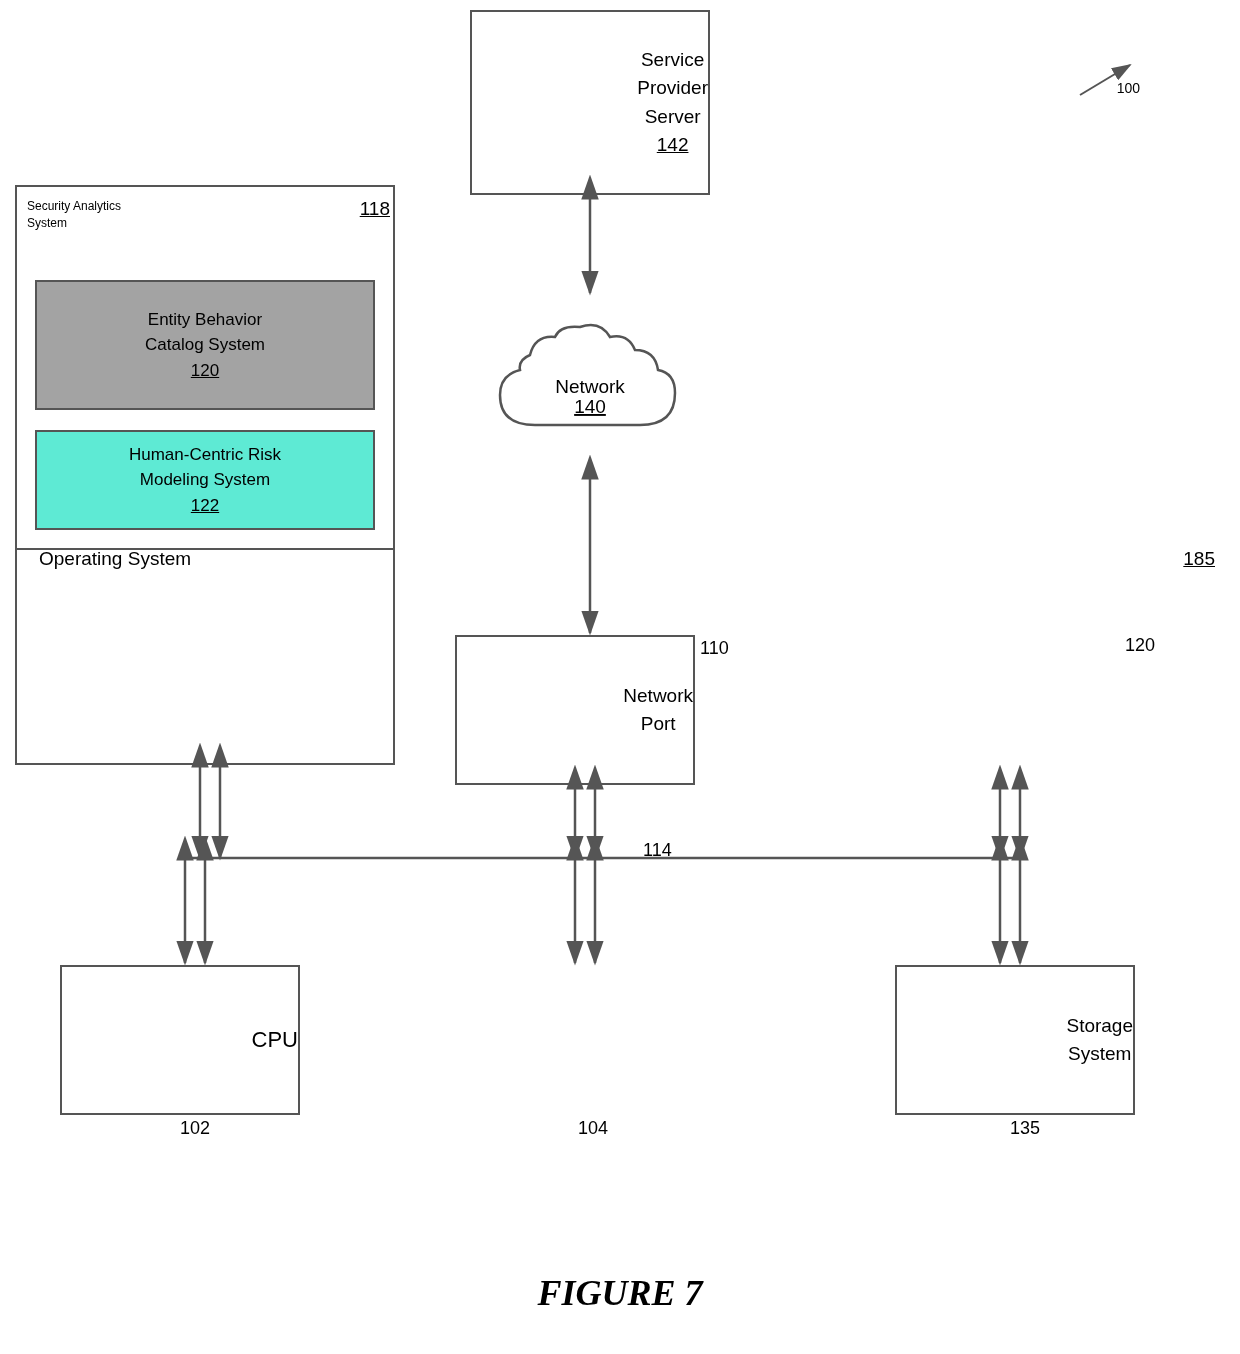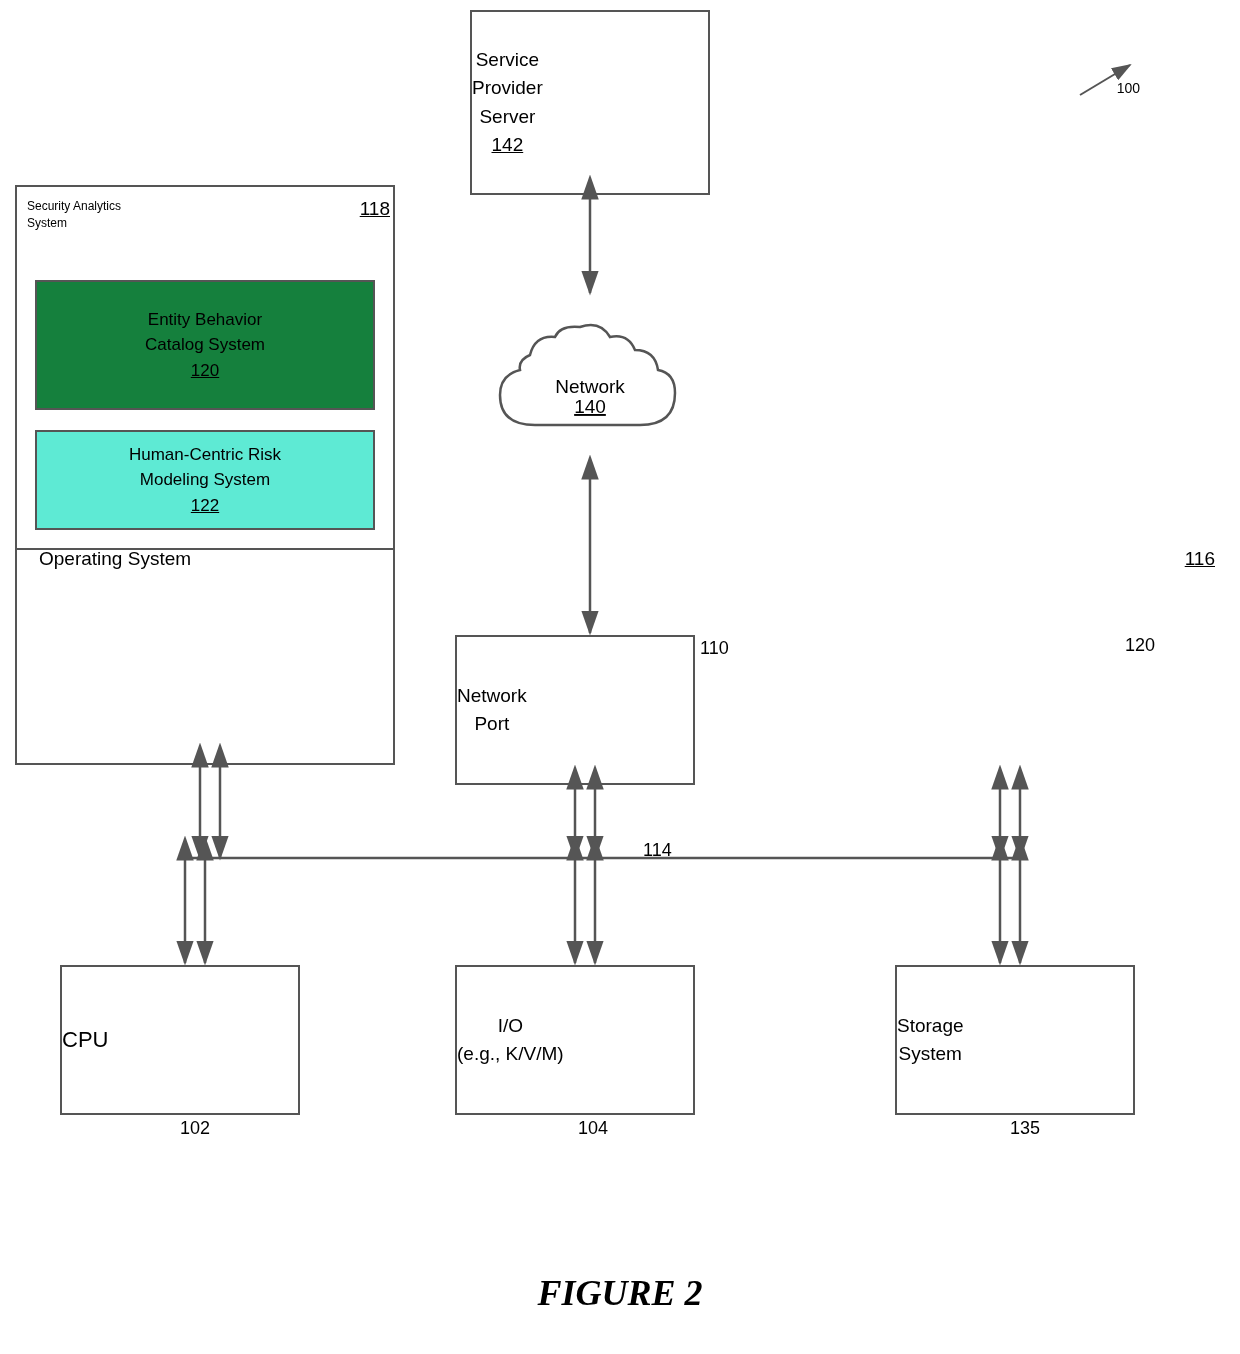--- a/index.html
+++ b/index.html
@@ -19,21 +19,21 @@
       height: 1354px;
     }
 
     
     .box {
       position: absolute;
       border: 2px solid #555;
       background: #fff;
       display: flex;
       flex-direction: column;
-      align-items: flex-start;
+      align-items: flex-end;
       justify-content: center;
       text-align: center;
       font-size: 18px;
       line-height: 1.4;
     }
 
     
     #memory-box {
       left: 15px;
       top: 185px;
@@ -85,21 +85,21 @@
     }
 
     
     #entity-behavior-box {
       position: absolute;
       top: 280px;
       left: 35px;
       width: 340px;
       height: 130px;
       border: 2px solid #555;
-      background: #15803d;
+      background: #a3a3a3;
       display: flex;
       align-items: center;
       justify-content: center;
       text-align: center;
       flex-direction: column;
       font-size: 17px;
     }
 
     
     #human-centric-box {
@@ -261,21 +261,21 @@
 
   <div id="entity-behavior-box">
     <span style="font-size:17px; text-align:center; line-height:1.5;">Entity Behavior<br>Catalog System<br><span style="text-decoration:underline;">120</span></span>
   </div>
 
   <div id="human-centric-box">
     <span style="font-size:17px; text-align:center; line-height:1.5;">Human-Centric Risk<br>Modeling System<br><span style="text-decoration:underline;">122</span></span>
   </div>
 
   <span id="os-label">Operating System</span>
-  <span id="os-ref">116</span>
+  <span id="os-ref">185</span>
 
   <div id="service-provider-box" class="box">
     <span style="font-size:19px; line-height:1.5;">Service<br>Provider<br>Server<br><span style="text-decoration:underline;">142</span></span>
   </div>
 
   <div id="network-cloud">
     <svg class="cloud-svg" viewBox="0 0 220 140" xmlns="http://www.w3.org/2000/svg">
       <path d="M55,110 Q20,110 20,80 Q20,60 40,55 Q38,45 50,40 Q55,20 75,22 Q80,10 100,12 Q120,5 130,22 Q148,18 155,35 Q175,35 178,55 Q195,58 195,78 Q195,110 160,110 Z" fill="white" stroke="#555" stroke-width="2.5"></path>
       <text x="110" y="78" class="cloud-text">Network</text>
       <text x="110" y="98" class="cloud-text" style="text-decoration:underline; fill:#000;">140</text>
@@ -290,23 +290,20 @@
 
 
   <span class="ref-outside" style="top:635px; right: 85px;">120</span>
 
   <div id="cpu-box" class="box">
     <span style="font-size:22px;">CPU</span>
   </div>
 
   <span class="ref-outside" style="top:1118px; left:180px;">102</span>
 
-  <div id="io-box" class="box">
-    <span style="font-size:19px; line-height:1.5; text-align:center;">I/O<br>(e.g., K/V/M)</span>
-  </div>
 
   <span class="ref-outside" style="top:1118px; left:578px;">104</span>
 
   <div id="storage-box" class="box">
     <span style="font-size:19px; line-height:1.5; text-align:center;">Storage<br>System</span>
   </div>
 
   <span class="ref-outside" style="top:1118px; left:1010px;">135</span>
 
   <span class="ref-outside" style="top:840px; left:610px;margin-left:33px;">114</span>
@@ -345,15 +342,15 @@
 
     <line x1="575" y1="858" x2="575" y2="963" stroke="#555" stroke-width="2.5" marker-end="url(#arrowhead)" marker-start="url(#arrowhead-start)"></line>
     <line x1="595" y1="858" x2="595" y2="963" stroke="#555" stroke-width="2.5" marker-end="url(#arrowhead)" marker-start="url(#arrowhead-start)"></line>
 
     <line x1="1000" y1="858" x2="1000" y2="963" stroke="#555" stroke-width="2.5" marker-end="url(#arrowhead)" marker-start="url(#arrowhead-start)"></line>
     <line x1="1020" y1="858" x2="1020" y2="963" stroke="#555" stroke-width="2.5" marker-end="url(#arrowhead)" marker-start="url(#arrowhead-start)"></line>
 
     <line x1="1080" y1="95" x2="1130" y2="65" stroke="#555" stroke-width="2" marker-end="url(#arrowhead)"></line>
   </svg>
 
-  <div id="figure-label">FIGURE 2</div>
+  <div id="figure-label">FIGURE 7</div>
 
 </div>
 
 </body></html>

